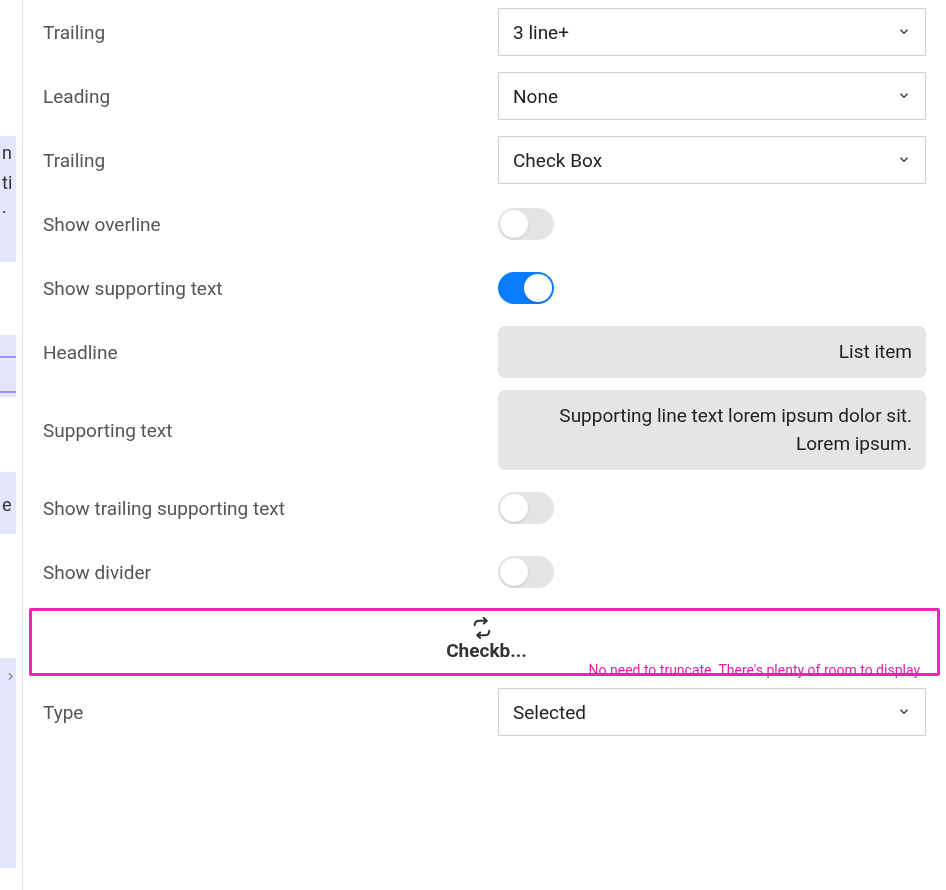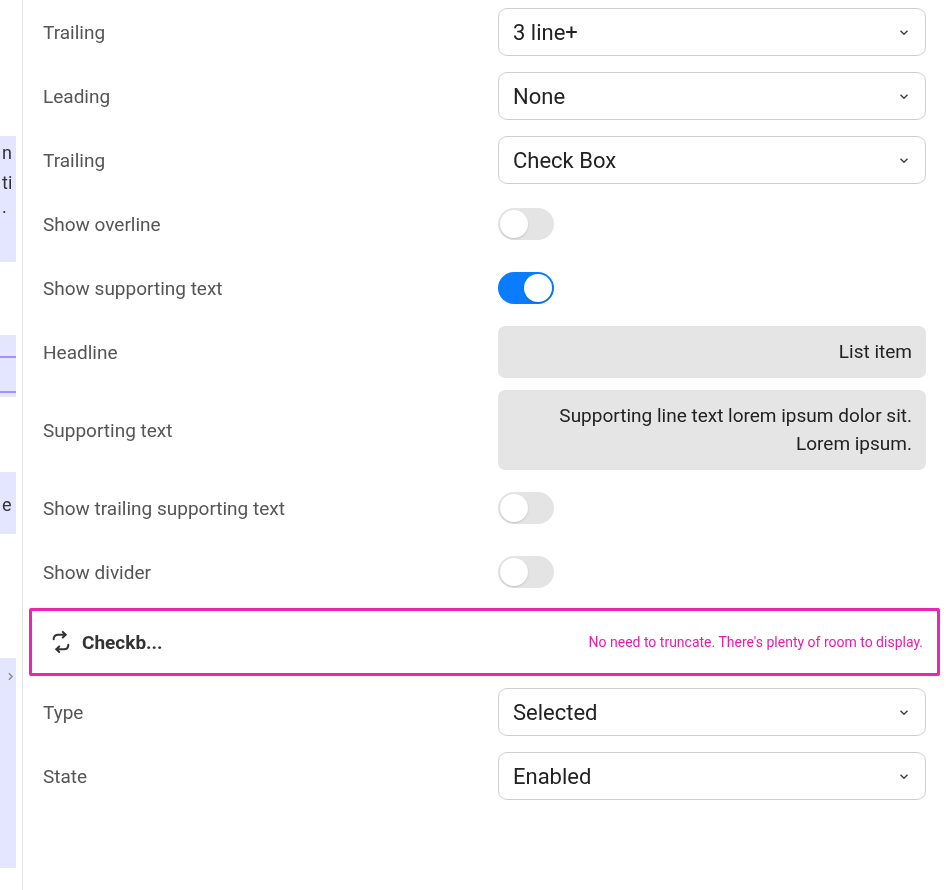--- a/index.html
+++ b/index.html
@@ -85,28 +85,28 @@
       font-size: 19px;
     }
     .row .control {
       flex: 1;
     }
 
     .select {
       position: relative;
       width: 100%;
       border: 1px solid #d0d0d0;
-      border-radius: 9px;
+      border-radius: 1px;
       background: #fff;
       height: 48px;
       display: flex;
       align-items: center;
       padding: 0 40px 0 14px;
       cursor: pointer;
-      font-size: 22px;
+      font-size: 19px;
       color: #222;
     }
     .select .chevron {
       position: absolute;
       right: 14px;
       top: 50%;
       transform: translateY(-50%);
       color: #444;
     }
     .select .diamond {
@@ -165,20 +165,21 @@
       min-height: 92px;
     }
 
     .section-header {
       display: flex;
       align-items: center;
       padding: 0 14px 0 18px;
       height: 50px;
       margin-top: 6px;
       margin-bottom: 6px;
+      flex-direction: column;
     }
     .section-header .swap-icon {
       margin-right: 10px;
       color: #444;
       display: inline-flex;
     }
     .section-header .swap-icon svg {
       width: 22px;
       height: 22px;
     }
@@ -350,27 +351,14 @@
         <span>Selected</span>
         <span class="chevron chev-down">
           <svg viewBox="0 0 24 24" fill="none" stroke="currentColor" stroke-width="2.5">
               <polyline points="6 9 12 15 18 9"></polyline>
             </svg>
         </span>
       </div>
     </div>
   </div>
 
-  <div class="row">
-    <div class="label">State</div>
-    <div class="control">
-      <div class="select">
-        <span>Enabled</span>
-        <span class="chevron chev-down">
-          <svg viewBox="0 0 24 24" fill="none" stroke="currentColor" stroke-width="2.5">
-              <polyline points="6 9 12 15 18 9"></polyline>
-            </svg>
-        </span>
-      </div>
-    </div>
-  </div>
 
 </div>
 
 </body></html>

